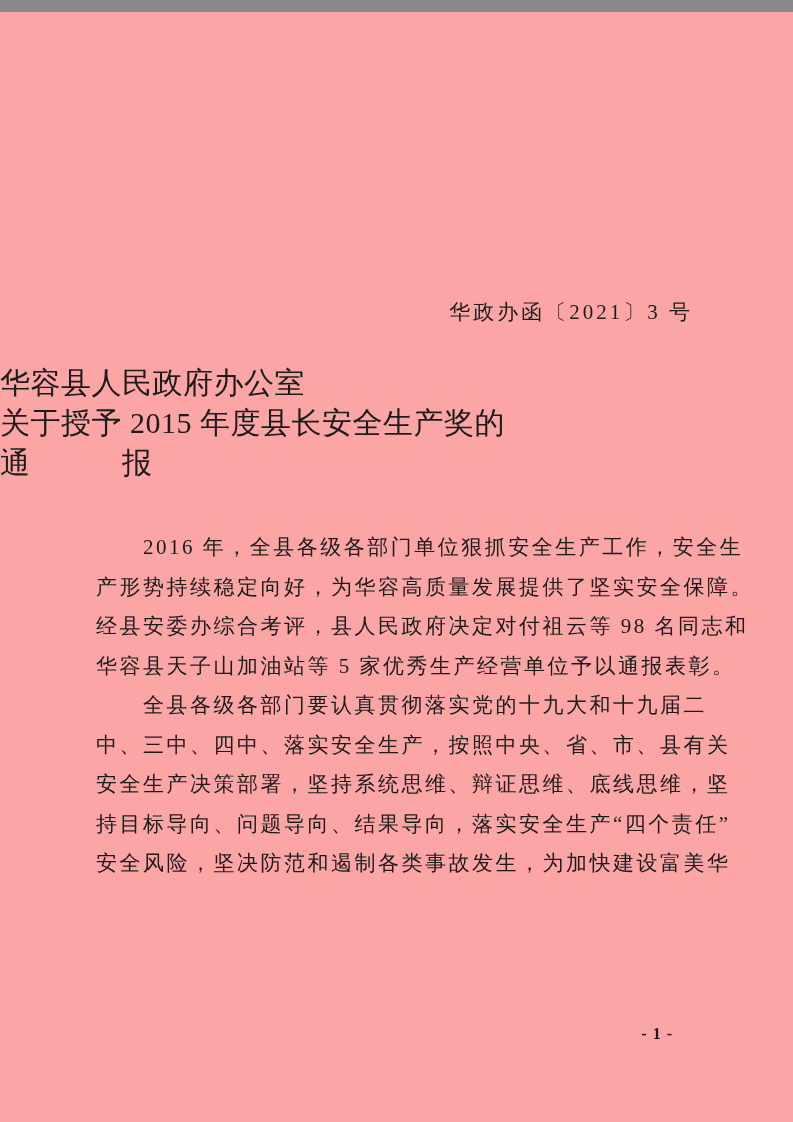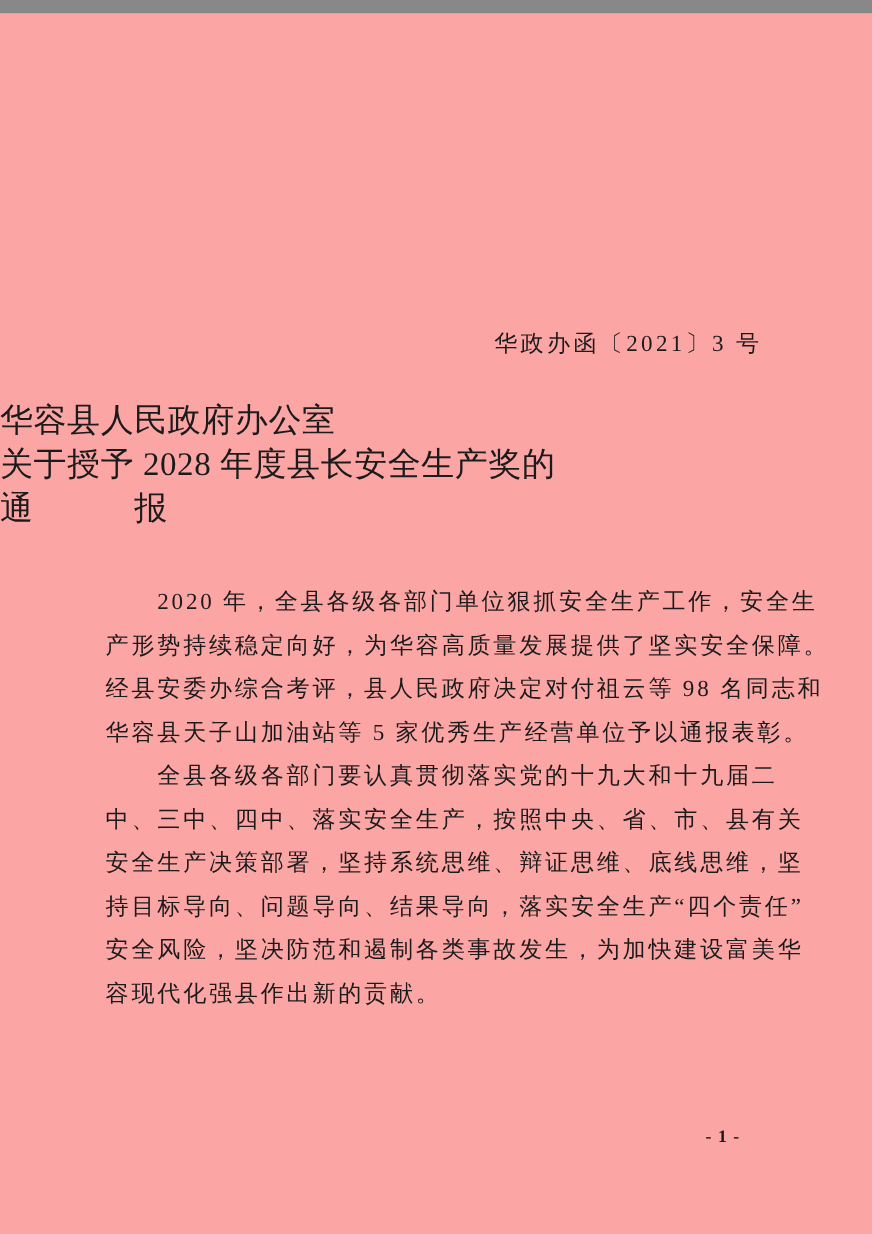--- a/index.html
+++ b/index.html
@@ -63,32 +63,31 @@
 </style>
 </head>
 <body>
 
 <div class="page">
 
   <div class="doc-number">华政办函〔2021〕3 号</div>
 
   <div class="title-block">
     <div class="title-line">华容县人民政府办公室</div>
-    <div class="title-line">关于授予 2028 年度县长安全生产奖的</div>
+    <div class="title-line">关于授予 2015 年度县长安全生产奖的</div>
     <div class="title-line">通　　　报</div>
   </div>
 
   <div class="body-block">
-    <div class="body-line">　　2020 年，全县各级各部门单位狠抓安全生产工作，安全生</div>
+    <div class="body-line">　　2016 年，全县各级各部门单位狠抓安全生产工作，安全生</div>
     <div class="body-line">产形势持续稳定向好，为华容高质量发展提供了坚实安全保障。</div>
     <div class="body-line">经县安委办综合考评，县人民政府决定对付祖云等 98 名同志和</div>
     <div class="body-line">华容县天子山加油站等 5 家优秀生产经营单位予以通报表彰。</div>
     <div class="body-line">　　全县各级各部门要认真贯彻落实党的十九大和十九届二</div>
     <div class="body-line">中、三中、四中、落实安全生产，按照中央、省、市、县有关</div>
     <div class="body-line">安全生产决策部署，坚持系统思维、辩证思维、底线思维，坚</div>
     <div class="body-line">持目标导向、问题导向、结果导向，落实安全生产“四个责任”</div>
     <div class="body-line">安全风险，坚决防范和遏制各类事故发生，为加快建设富美华</div>
-    <div class="body-line">容现代化强县作出新的贡献。</div>
   </div>
 
   <div class="page-number">- 1 -</div>
 
 </div>
 
 </body></html>

